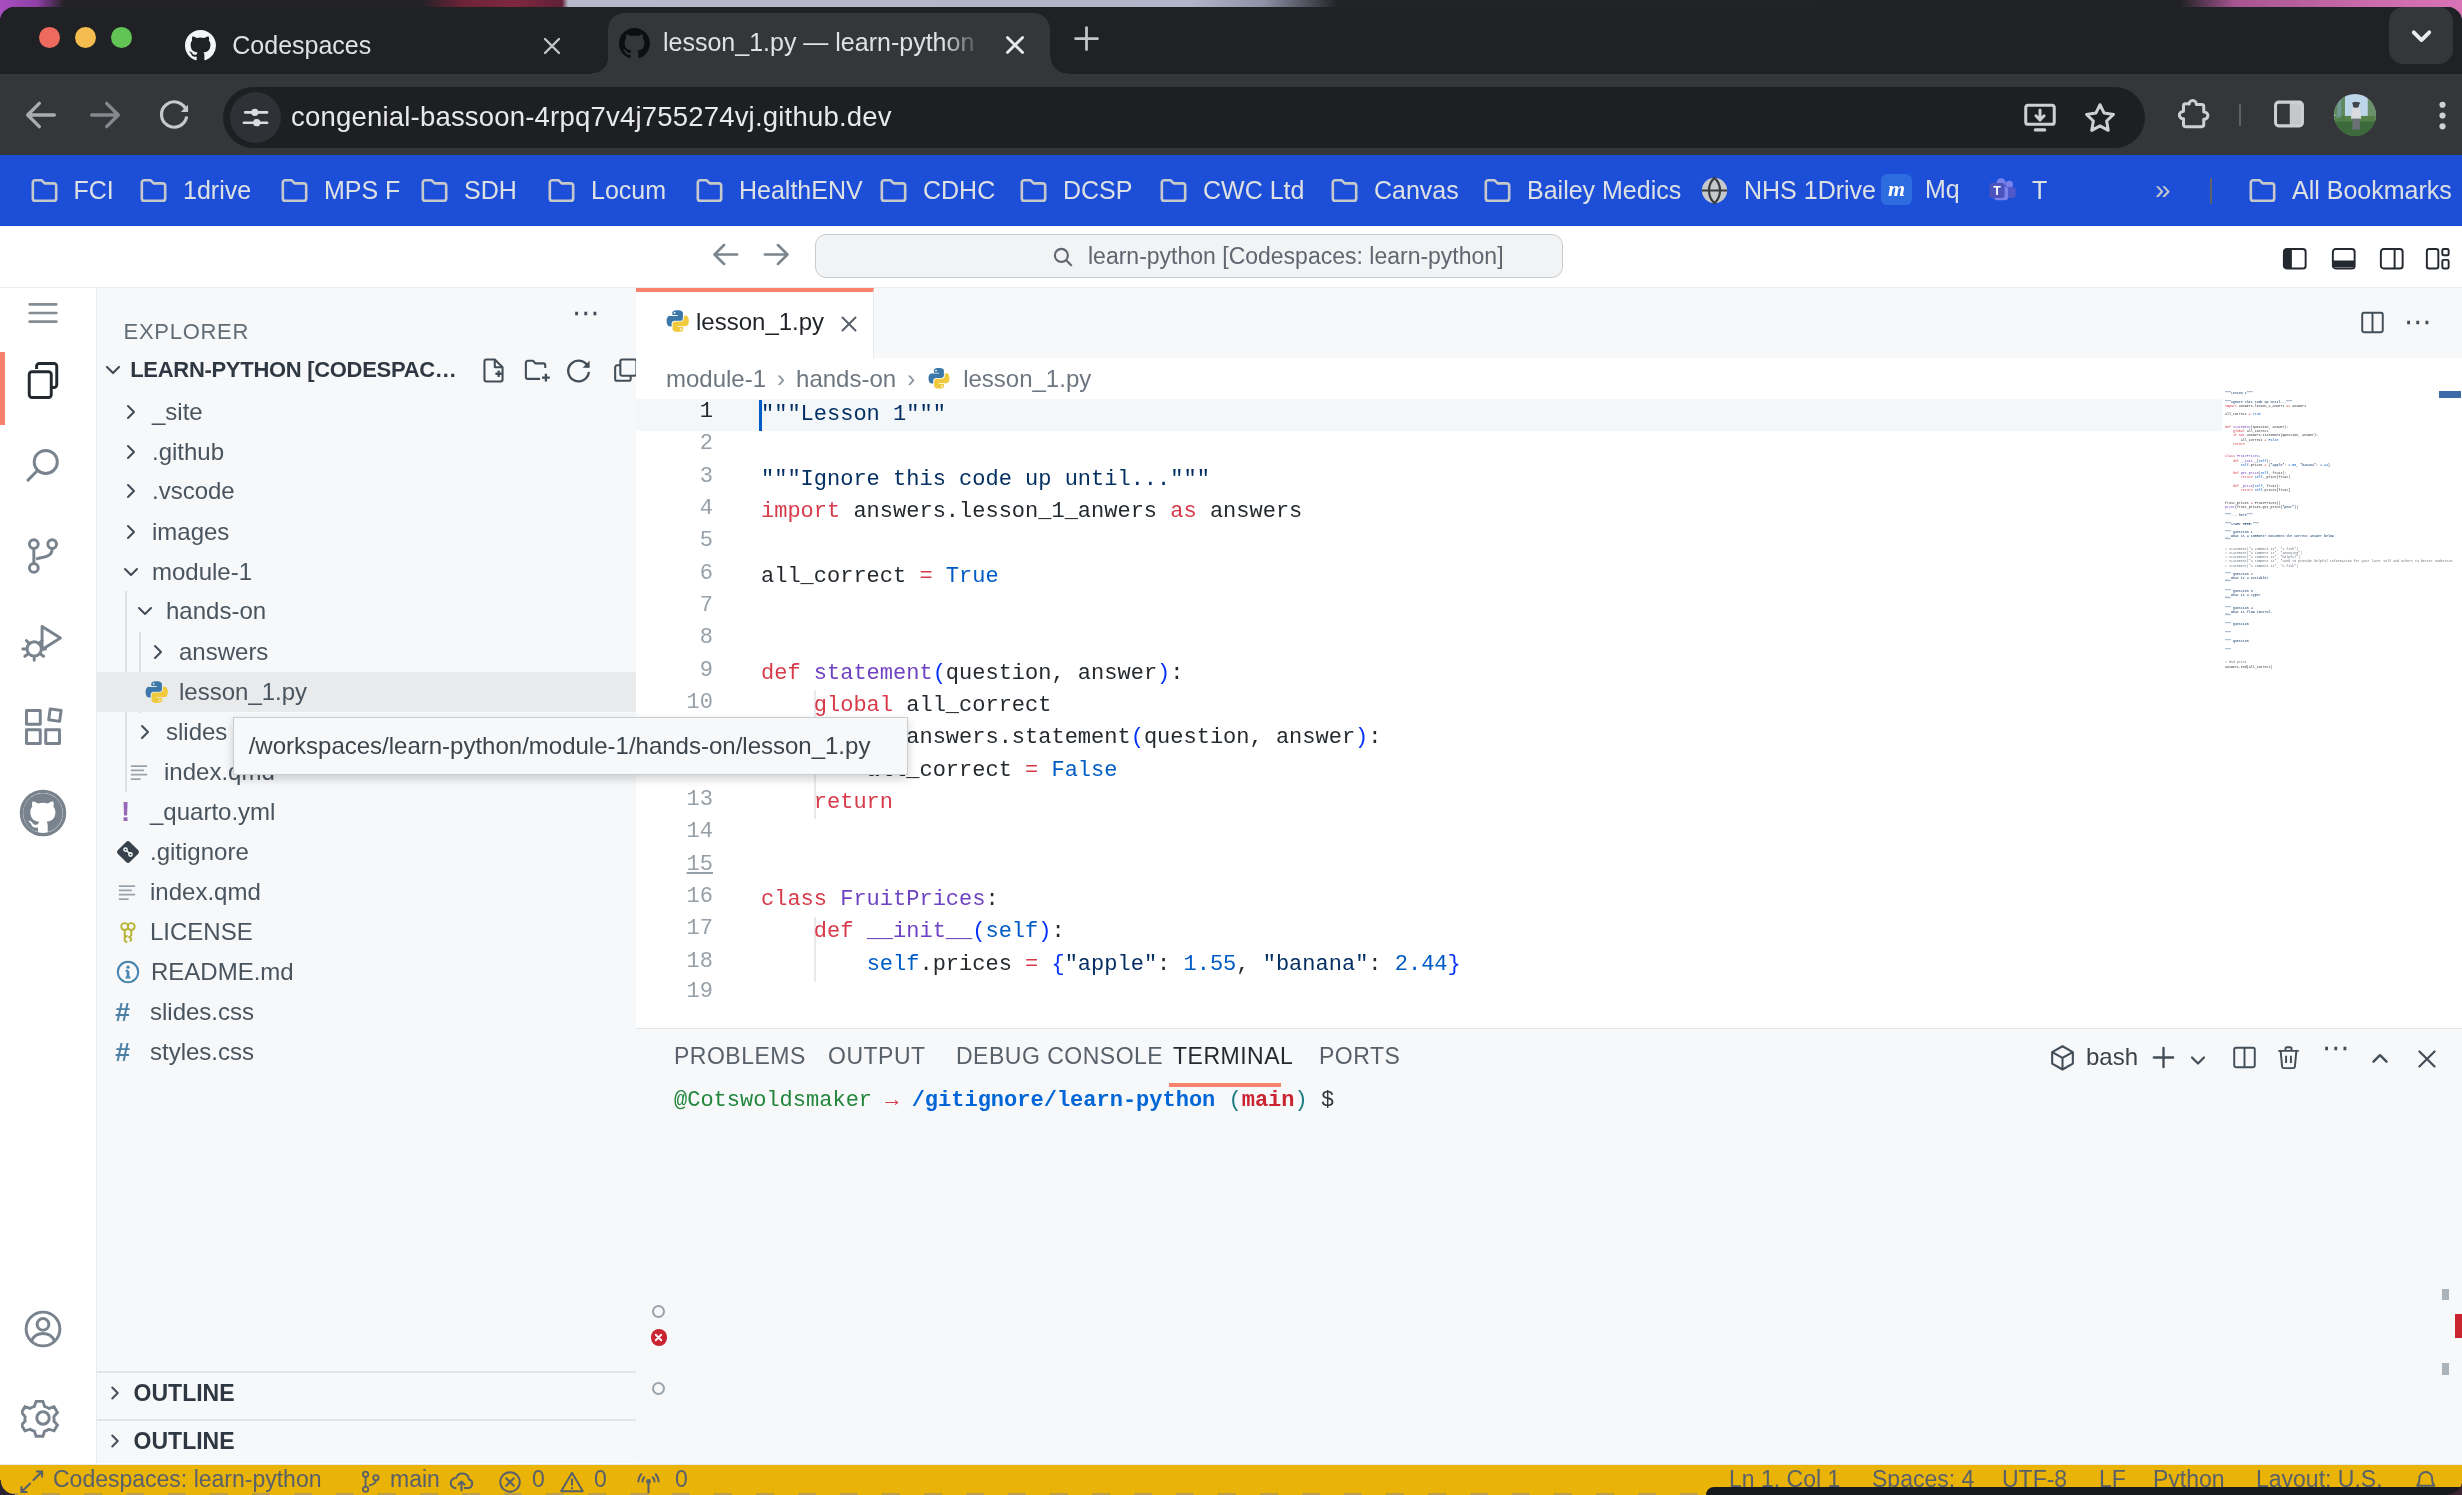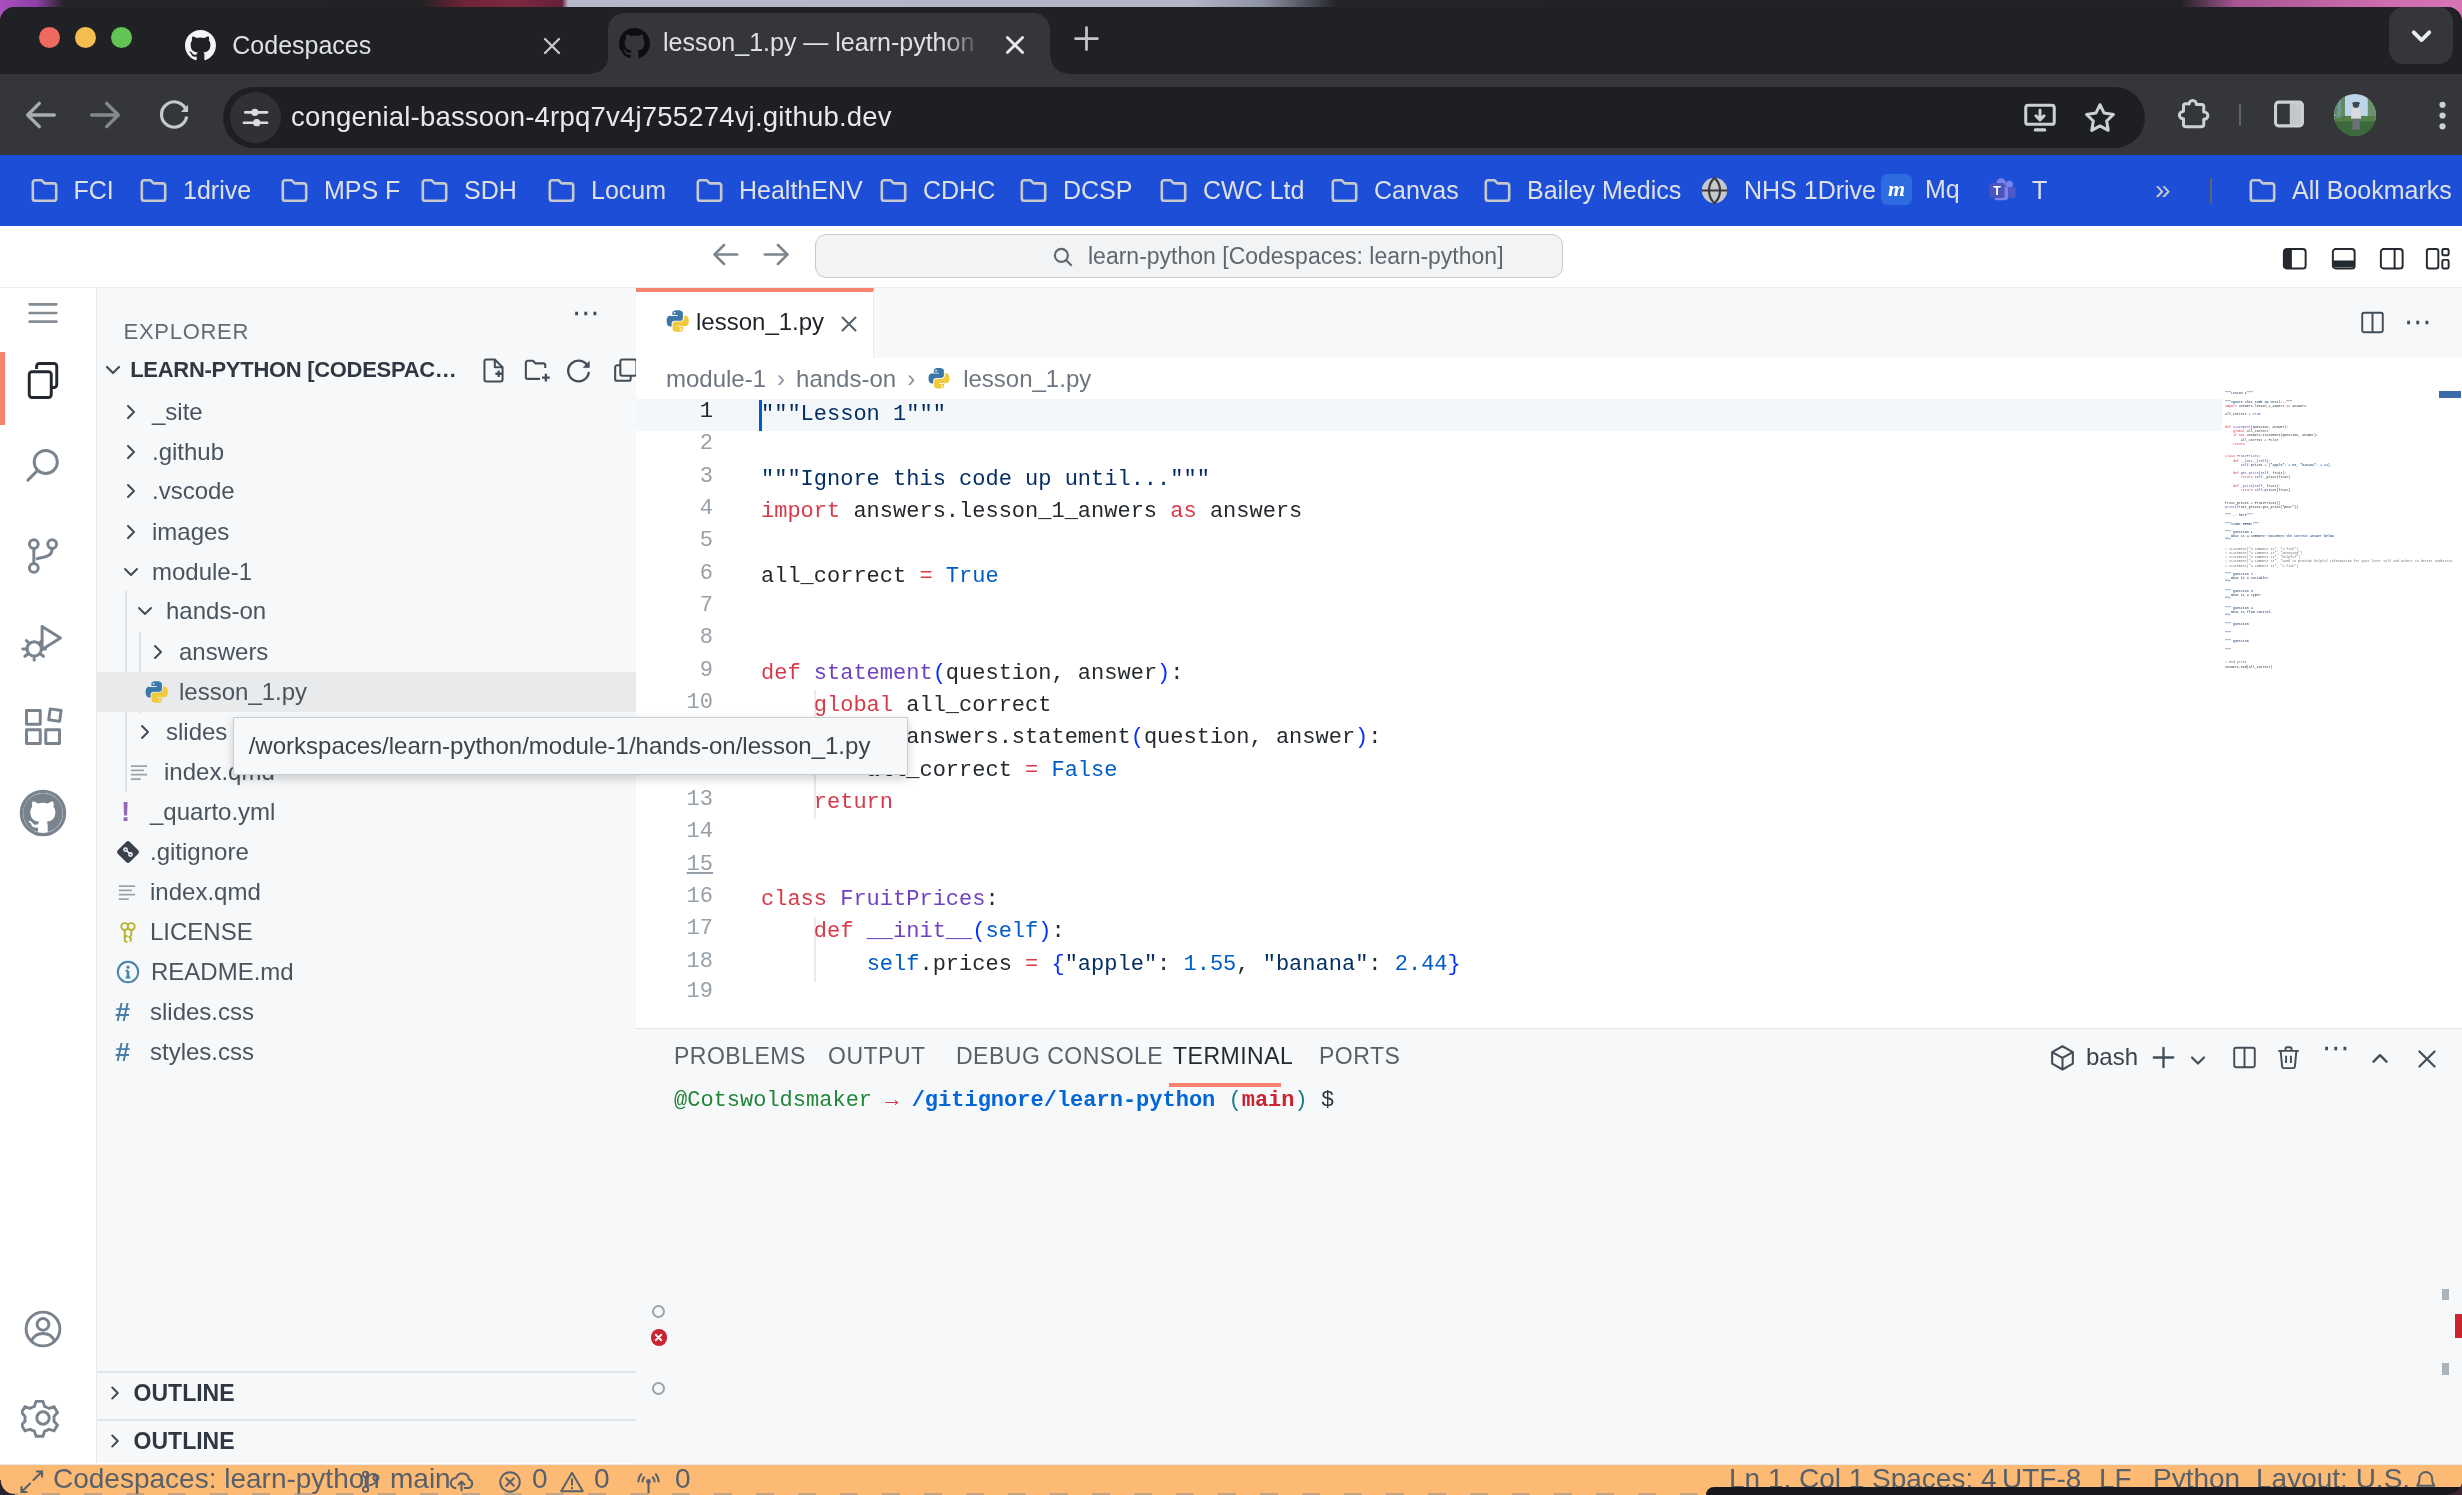--- a/index.html
+++ b/index.html
@@ -47,21 +47,21 @@
 .edtab { left:0; top:0; width:238px; height:70px; background:#fff; border-top:4.6px solid #f9826c; border-right:1.8px solid #e8eaec; }
 .crumbs { left:0; top:70px; width:1827px; height:41px; background:#fff; color:#6e7781; font-size:24px; }
 .codewrap { left:0; top:111px; width:1827px; height:636px; background:#fff; position:absolute; font-family:"Liberation Mono", monospace; font-size:22px; }
 .cl { position:absolute; white-space:pre; line-height:32px; height:32px; }
 .gut { position:absolute; width:77px; text-align:right; color:#97a0a8; font-family:"Liberation Mono", monospace; font-size:22px; }
 
 #panel { left:636px; top:1028px; width:1827px; height:436px; background:#f6f8fa; border-top:1.8px solid #e1e4e8; }
 .ptab { color:#586069; font-size:23px; letter-spacing:0.5px; }
 .term { font-family:"Liberation Mono", monospace; font-size:22px; white-space:pre; }
 
-#status { left:0; top:1238px; width:2462px; height:31px; background:#fdba74; border-top:1.8px solid #e7e9eb; color:#586069; font-size:28px; line-height:24px; }
+#status { left:0; top:1238px; width:2462px; height:31px; background:#eab308; border-top:1.8px solid #e7e9eb; color:#586069; font-size:23px; line-height:24px; }
 #dock { left:0; top:1493px; width:1706px; height:1.8px; background:repeating-linear-gradient(90deg,rgba(130,134,144,0.45) 0 18.3px,rgba(255,255,255,0) 18.3px 42px); }
 .svgi { display:block; }
 </style>
 </head>
 <body>
 <div id="wall" class="abs"></div>
 <div id="win" class="abs">
   <div class="tabstrip abs">
     <div class="dot abs" style="left:39px; background:#ee6a5e;"></div>
     <div class="dot abs" style="left:75px; background:#f5bd4f;"></div>

